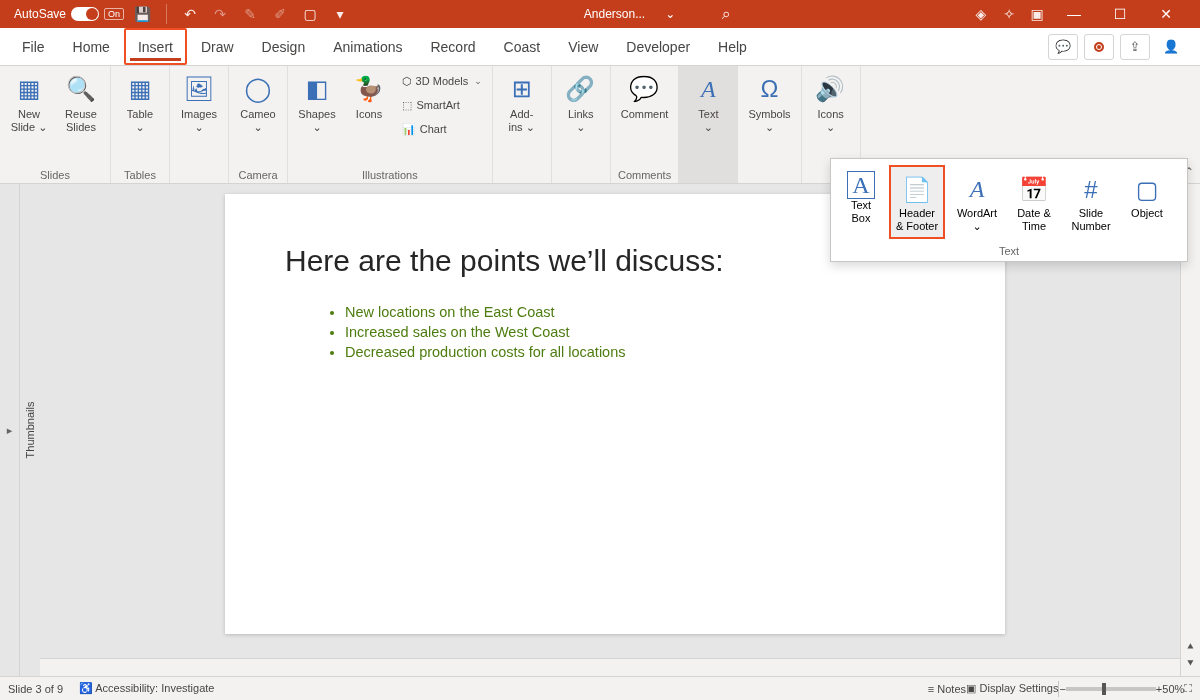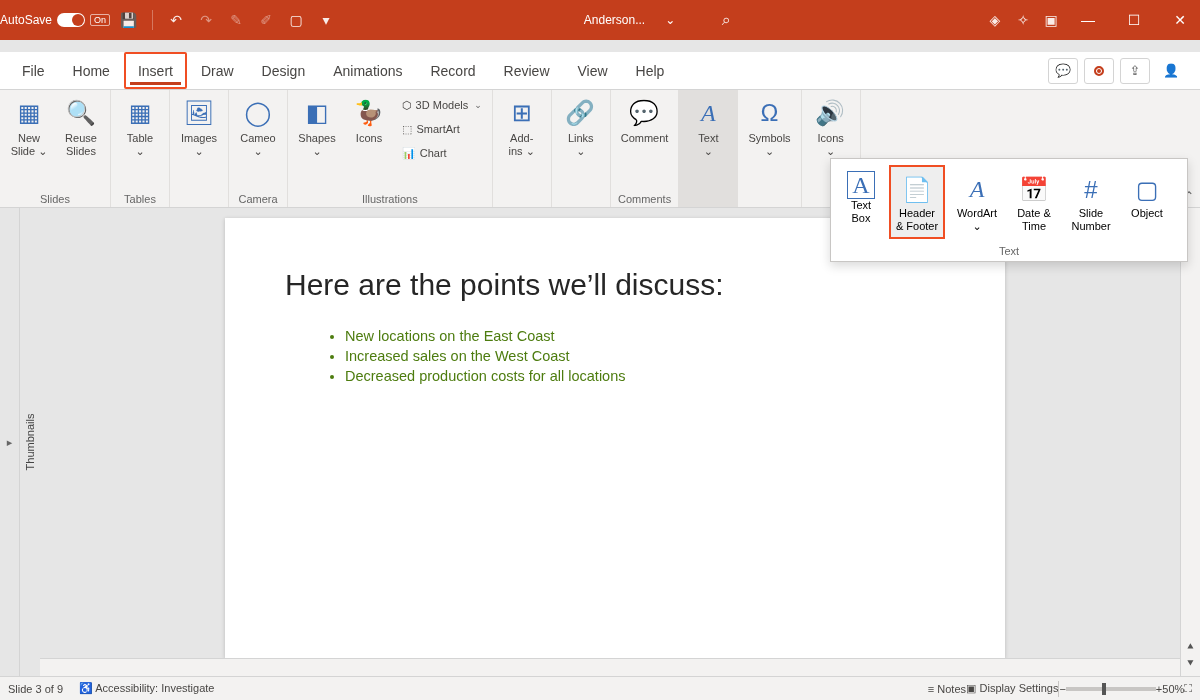--- a/index.html
+++ b/index.html
@@ -1,30 +1,30 @@
 <!DOCTYPE html>
 <html><head>
 <meta charset="utf-8">
 <style>
 * { box-sizing: border-box; margin: 0; padding: 0; font-family: "Segoe UI", sans-serif; }
 body { width: 1200px; height: 700px; background: #e6e6e6; overflow: hidden; display: flex; flex-direction: column; }
 
-.titlebar { height: 40px; background: #c43e1c; display: flex; align-items: center; padding: 0 0; color: #fff; font-size: 12px; }
+.titlebar { height: 28px; background: #c43e1c; display: flex; align-items: center; padding: 0 14px; color: #fff; font-size: 12px; }
 .tb-left { display: flex; align-items: center; gap: 8px; }
 .autosave-toggle { display: flex; align-items: center; gap: 5px; }
 .toggle { width: 28px; height: 14px; background: #fff; border-radius: 7px; position: relative; }
 .toggle::after { content: ""; position: absolute; right: 1px; top: 1px; width: 12px; height: 12px; background: #c43e1c; border-radius: 50%; }
 .tb-icon { width: 22px; height: 22px; display: flex; align-items: center; justify-content: center; font-size: 14px; color: #fff; opacity: .9; }
 .tb-center { flex: 1; display: flex; align-items: center; justify-content: center; gap: 40px; }
 .doc-name { display: flex; align-items: center; gap: 20px; }
 .tb-right { display: flex; align-items: center; gap: 6px; }
 .tb-btn { width: 40px; height: 30px; display: flex; align-items: center; justify-content: center; color: #fff; font-size: 14px; }
 .tb-sep-v { width: 1px; height: 20px; background: rgba(255,255,255,.3); margin: 0 4px; }
 
-.tabbar { height: 38px; background: #fff; display: flex; align-items: stretch; border-bottom: 1px solid #d4d4d4; padding: 0 8px; margin-top: 12px; }
+.tabbar { height: 38px; background: #fff; display: flex; align-items: stretch; border-bottom: 1px solid #d4d4d4; padding: 0 8px; }
 .tab { padding: 0 12px; display: flex; align-items: center; font-size: 14px; color: #484644; border: 2px solid transparent; }
 .tab.active { border: 2px solid #f04e23; border-radius: 2px; position: relative; }
 .tab.active::after { content: ""; position: absolute; left: 4px; right: 4px; bottom: 2px; height: 3px; background: #c43e1c; }
 .tabbar-right { margin-left: auto; display: flex; align-items: center; gap: 6px; padding-right: 6px; }
 .tabbar-btn { width: 30px; height: 26px; border: 1px solid #d4d4d4; border-radius: 3px; display: flex; align-items: center; justify-content: center; font-size: 13px; color: #555; }
 .rec-dot { width: 10px; height: 10px; border: 2px solid #c43e1c; border-radius: 50%; background:#c43e1c; box-shadow: inset 0 0 0 1px #fff; }
 
 .ribbon { height: 118px; background: #f3f2f1; display: flex; align-items: stretch; border-bottom: 1px solid #d4d4d4; font-size: 11px; color: #484644; position: relative; }
 .rgroup { display: flex; flex-direction: column; border-right: 1px solid #e1dfdd; padding: 4px 6px 2px; }
 .rgroup-body { flex: 1; display: flex; align-items: flex-start; gap: 6px; }
@@ -99,22 +99,23 @@
 </div>
 
 <div class="tabbar">
   <div class="tab">File</div>
   <div class="tab">Home</div>
   <div class="tab active">Insert</div>
   <div class="tab">Draw</div>
   <div class="tab">Design</div>
   <div class="tab">Animations</div>
   <div class="tab">Record</div>
-  <div class="tab">Review</div>
+  <div class="tab">Coast</div>
   <div class="tab">View</div>
+  <div class="tab">Developer</div>
   <div class="tab">Help</div>
   <div class="tabbar-right">
     <div class="tabbar-btn">💬</div>
     <div class="tabbar-btn">
         <div class="rec-dot"></div>
       </div>
     <div class="tabbar-btn">⇪</div>
     <div class="tabbar-btn" style="border:none">👤</div>
   </div>
 </div>

